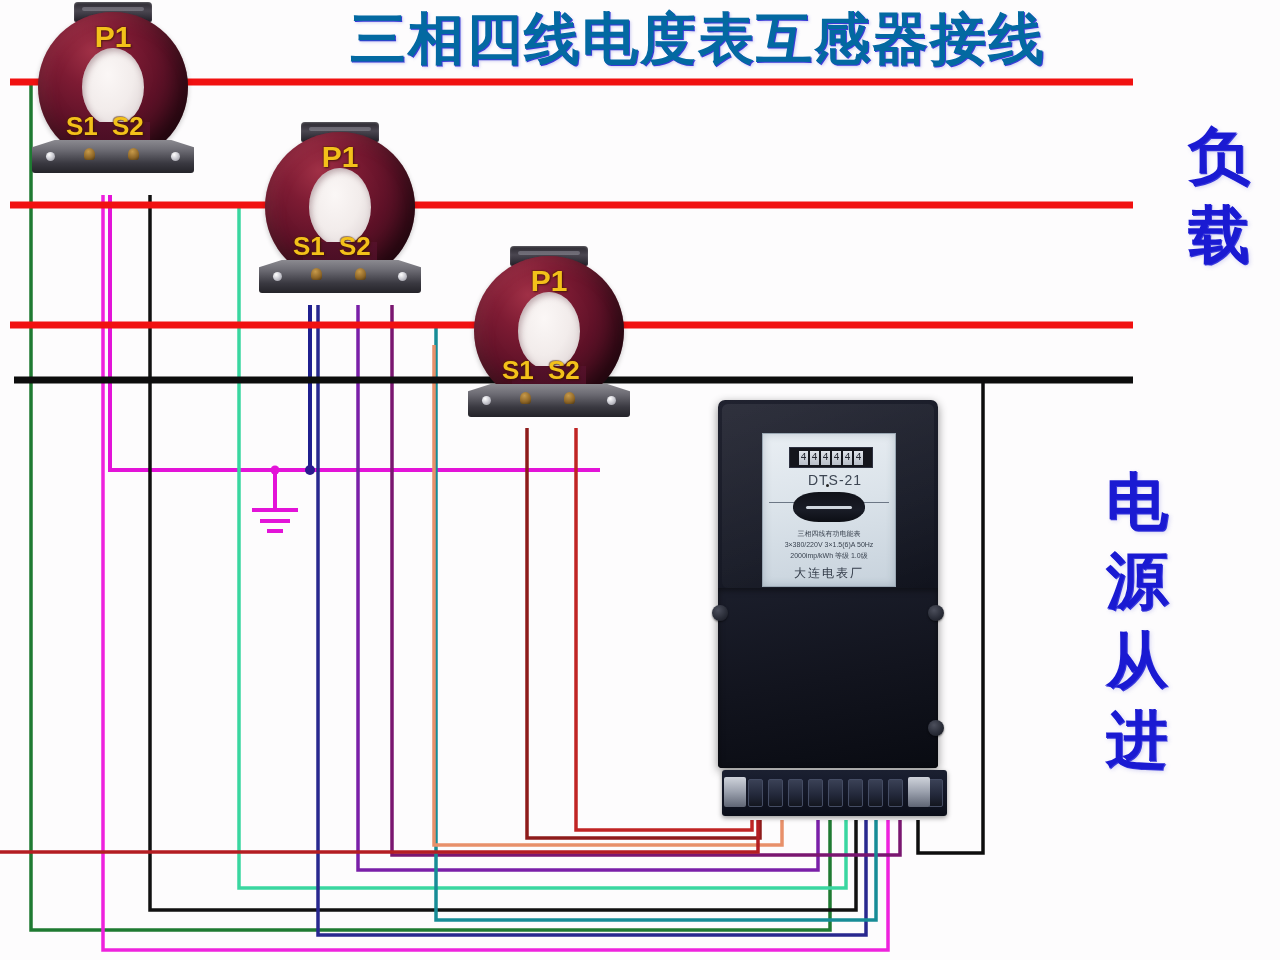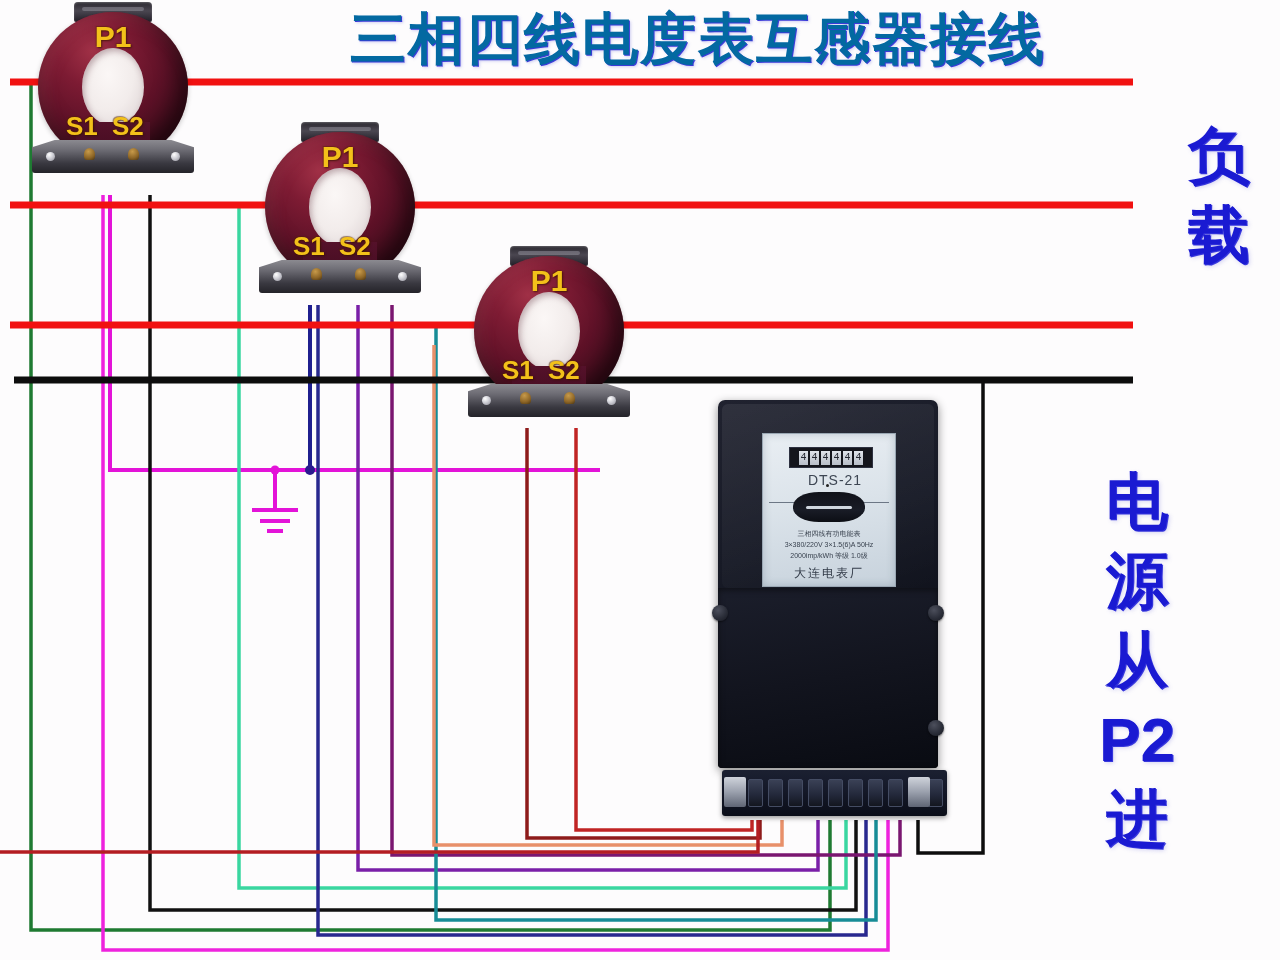--- a/index.html
+++ b/index.html
@@ -469,17 +469,16 @@
 
   <div class="vlabel" id="label-load">
     <span>负</span>
     <span>载</span>
   </div>
 
   <div class="vlabel" id="label-source">
     <span>电</span>
     <span>源</span>
     <span>从</span>
-    <span>P2</span>
     <span>进</span>
   </div>
 
 </div>
 
 </body></html>

